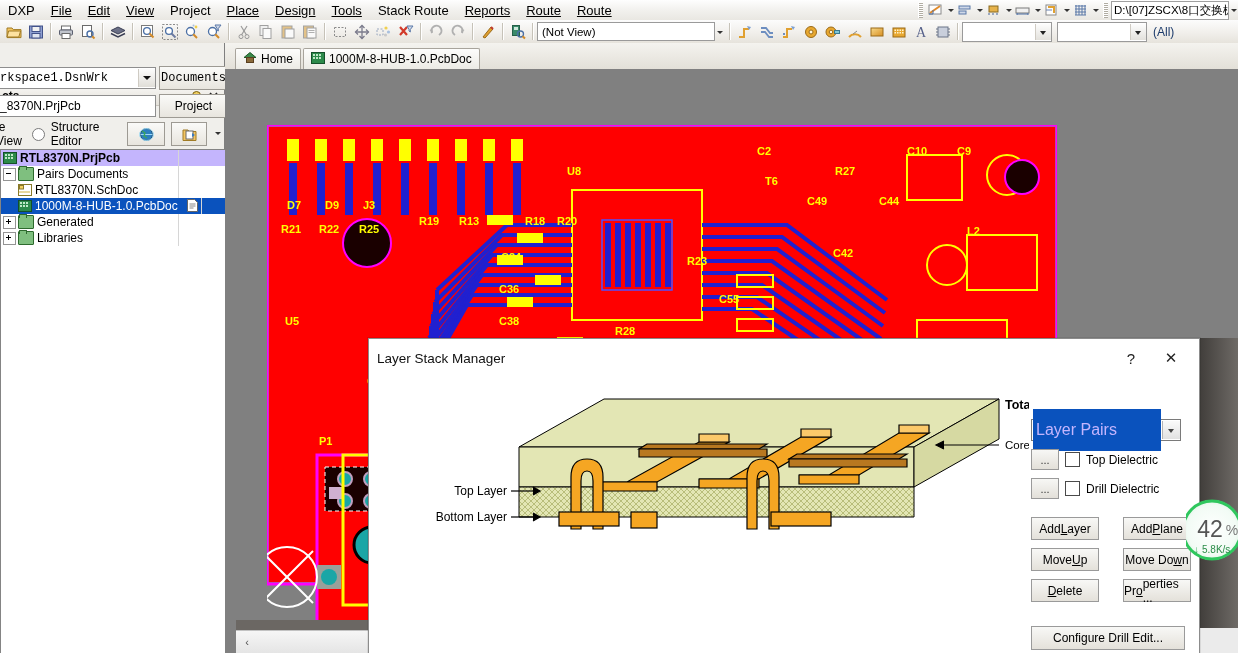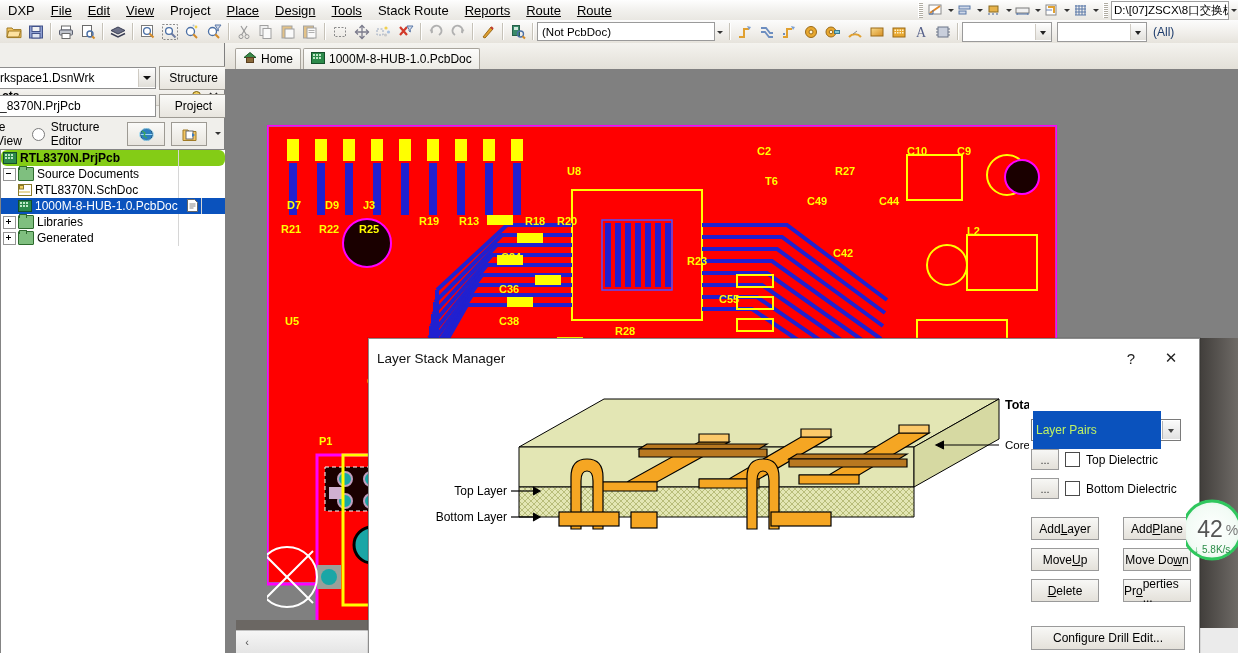--- a/index.html
+++ b/index.html
@@ -72,40 +72,40 @@
   #panel-title{
     left:0;top:0;width:224px;height:18px;
     background:linear-gradient(to bottom,#f6f5f2,#e4e1da);
     border-bottom:1px solid #c9c5bd;
     display:flex;align-items:center;margin-top:44px;
   }
   #panel-title .ttl{font-weight:bold;font-size:12px;padding-left:2px;}
   #panel-title .tools{margin-left:auto;display:flex;align-items:center;padding-right:4px;gap:4px;}
   .pt-btn{width:13px;height:13px;position:relative;cursor:pointer;}
 
-  .row2{left:0;top:22px;width:224px;height:26px;display:flex;align-items:center;gap:3px;padding-left:0px;}
+  .row2{left:0;top:22px;width:224px;height:26px;display:flex;align-items:center;gap:3px;padding-left:0px;font-family:Liberation Mono, monospace;}
   .row3{left:0;top:50px;width:224px;height:26px;display:flex;align-items:center;gap:3px;padding-left:0px;}
   .row4{left:0;top:78px;width:224px;height:26px;display:flex;align-items:center;gap:6px;padding-left:0px;}
 
   .wsbox{height:20px;background:#fff;border:1px solid #8e8e8e;display:flex;align-items:center;flex:none;}
   .wsbox .t{flex:1;padding-left:3px;font-size:12px;overflow:hidden;white-space:nowrap;}
   .wsbox .a{width:16px;height:18px;background:linear-gradient(to bottom,#fcfcfc,#e0ded8);
             border-left:1px solid #cfcbc3;position:relative;}
   .wsbox .a:after{content:"";position:absolute;left:4px;top:7px;
             border-left:4px solid transparent;border-right:4px solid transparent;border-top:4px solid #111;}
   .pbtn{height:22px;background:linear-gradient(to bottom,#fafaf8,#e8e5de);
         border:1px solid #9d9a93;font-size:12px;display:flex;align-items:center;
         justify-content:center;padding:0 6px;flex:none;cursor:pointer;}
   .radio{width:11px;height:11px;border:1px solid #7a7a7a;border-radius:50%;background:#fff;flex:none;}
 
   
   #tree{left:0;top:106px;width:224px;height:155px;background:#fff;border:1px solid #848484;overflow:hidden;}
   .trow{height:16px;display:flex;align-items:center;font-size:12px;white-space:nowrap;position:relative;}
   .trow.sel{background:#0a52bd;color:#fff;}
-  .trow.selgray{background:#84cc16;border-radius:6px;}
+  .trow.selgray{background:#c4b5fd;}
   .exp{width:11px;height:11px;border:1px solid #949494;background:#fff;margin-right:2px;
        position:relative;flex:none;}
   .exp:before{content:"";position:absolute;left:2px;top:4px;width:5px;height:1px;background:#000;}
   .exp.plus:after{content:"";position:absolute;left:4px;top:2px;width:1px;height:5px;background:#000;}
   .folder{width:14px;height:12px;background:#7fbf7f;border:1px solid #2d6a2d;border-radius:1px;
           margin-right:3px;flex:none;position:relative;}
   .folder:after{content:"";position:absolute;left:0;top:-2px;width:6px;height:3px;background:#7fbf7f;
           border:1px solid #2d6a2d;border-bottom:none;border-radius:1px 1px 0 0;}
   .docicon{width:14px;height:12px;margin-right:3px;flex:none;position:relative;}
   .vcol{position:absolute;right:0;top:0;bottom:0;width:46px;
@@ -146,21 +146,21 @@
      display:flex;align-items:center;}
   #dlg-title .t{font-size:13.5px;padding-left:8px;color:#111;}
   #dlg-title .btns{margin-left:auto;display:flex;align-items:center;gap:20px;padding-right:18px;}
   .dlgbtn{font-size:15px;color:#222;cursor:pointer;width:20px;text-align:center;}
 
   #dlg-body{position:absolute;left:0;top:38px;width:830px;height:277px;background:#fff;}
 
   
   #ctrl{position:absolute;left:662px;top:42px;width:160px;}
   .cmb{width:148px;height:20px;border:1px solid #7a7a7a;display:flex;align-items:center;background:#fff;}
-  .cmb .sel{flex:1;background:#0a52bd;color:#bef264;font-size:12px;padding:12px 3px;margin:1px;
+  .cmb .sel{flex:1;background:#0a52bd;color:#c4b5fd;font-size:16px;padding:12px 3px;margin:1px;
             white-space:nowrap;overflow:hidden;}
   .cmb .ar{width:17px;height:18px;background:linear-gradient(to bottom,#fafafa,#e1e1e1);
            border-left:1px solid #b5b5b5;position:relative;}
   .cmb .ar:after{content:"";position:absolute;left:5px;top:8px;
            border-left:3.5px solid transparent;border-right:3.5px solid transparent;border-top:4px solid #444;}
   .dielrow{display:flex;align-items:center;gap:6px;margin-top:8px;}
   .ellip{width:26px;height:19px;background:linear-gradient(to bottom,#f7f7f5,#e3e0d9);
          border:1px solid #9a9a9a;font-size:11px;display:flex;align-items:center;
          justify-content:center;color:#333;cursor:pointer;}
   .chk{width:13px;height:13px;border:1px solid #4a4a4a;background:#fff;flex:none;}
@@ -408,21 +408,21 @@
   <div class="tb-btn">
     <svg class="ic" viewBox="0 0 16 16">
         <rect x="2.5" y="1.5" width="7" height="10" fill="#3a8a6a" stroke="#256049"></rect>
         <rect x="4" y="3" width="4" height="3" fill="#cfe8dc"></rect>
         <circle cx="10.5" cy="10" r="3" fill="none" stroke="#4a6fa5" stroke-width="1.3"></circle>
         <path d="M12.6 12.2 L15 14.5" stroke="#d38b2a" stroke-width="2"></path>
       </svg>
   </div>
   <div class="tb-sep"></div>
   <div class="tb-input" style="width:168px;">
-      <span>(Not PcbDoc)</span>
+      <span>(Not View)</span>
     </div>
   <div class="dropcaret"></div>
   <div class="tb-sep"></div>
   <div class="tb-btn">
     <svg class="ic" viewBox="0 0 16 16">
         <path d="M2 13 L7 13 L7 5 L12 5" stroke="#e0a030" stroke-width="2" fill="none"></path>
         <path d="M10 2 L14 3 L12 6z" fill="#7da0d0"></path>
       </svg>
   </div>
   <div class="tb-btn">
@@ -537,21 +537,21 @@
           </svg>
       </div>
     </div>
   </div>
 
   <div class="abs row2">
     <div class="wsbox" style="width:158px;margin-left:-4px;">
       <div class="t">rkspace1.DsnWrk</div>
         <div class="a"></div>
     </div>
-    <div class="pbtn" style="width:55px;">Structure</div>
+    <div class="pbtn" style="width:55px;">Documents</div>
   </div>
 
   <div class="abs row3">
     <div class="wsbox" style="width:158px;margin-left:-4px;">
       <div class="t">_8370N.PrjPcb</div>
     </div>
     <div class="pbtn" style="width:55px;">Project</div>
   </div>
 
   <div class="abs row4">
@@ -592,21 +592,21 @@
             </g>
           </svg>
       </div>
       <span>RTL8370N.PrjPcb</span>
       <div class="vcol"></div>
     </div>
 
     <div class="trow" style="padding-left:2px;">
       <div class="exp"></div>
       <div class="folder"></div>
-      <span>Source Documents</span>
+      <span>Pairs Documents</span>
       <div class="vcol"></div>
     </div>
 
     <div class="trow" style="padding-left:17px;">
       <div class="docicon">
         <svg width="14" height="12" viewBox="0 0 14 12">
             <rect x="0.5" y="0.5" width="13" height="11" fill="#fff" stroke="#8a7a2a"></rect>
             <rect x="1.5" y="1.5" width="4" height="3.5" fill="#f2d060" stroke="#8a7a2a"></rect>
             <path d="M1 8 H12" stroke="#d0b040"></path>
           </svg>
@@ -635,28 +635,28 @@
             <path d="M0.5 0.5 h7 l3 3 v9 h-10z" fill="#fff" stroke="#666"></path>
             <path d="M2.5 5 h6 M2.5 7 h6 M2.5 9 h4" stroke="#888"></path>
           </svg>
       </div>
       <div class="vcol2"></div>
     </div>
 
     <div class="trow" style="padding-left:2px;">
       <div class="exp plus"></div>
       <div class="folder"></div>
-      <span>Libraries</span>
+      <span>Generated</span>
       <div class="vcol"></div>
     </div>
 
     <div class="trow" style="padding-left:2px;">
       <div class="exp plus"></div>
       <div class="folder"></div>
-      <span>Generated</span>
+      <span>Libraries</span>
       <div class="vcol"></div>
     </div>
   </div>
 
   <div class="abs" id="tree-white-bottom"></div>
 </div>
 
 <div class="abs" id="tabstrip">
   <div class="dtab">
     <span>
@@ -948,21 +948,21 @@
 
       <div class="dielrow">
         <div class="ellip">...</div>
         <div class="chk"></div>
         <div class="dl">Top Dielectric</div>
       </div>
 
       <div class="dielrow">
         <div class="ellip">...</div>
         <div class="chk"></div>
-        <div class="dl">Bottom Dielectric</div>
+        <div class="dl">Drill Dielectric</div>
       </div>
 
       <div class="bgrid" style="margin-top:18px;">
         <div class="dbtn">Add <span class="u">L</span>ayer</div>
         <div class="dbtn">Add <span class="u">P</span>lane</div>
       </div>
       <div class="bgrid">
         <div class="dbtn">Move <span class="u">U</span>p</div>
         <div class="dbtn">Move Do<span class="u">w</span>n</div>
       </div>

